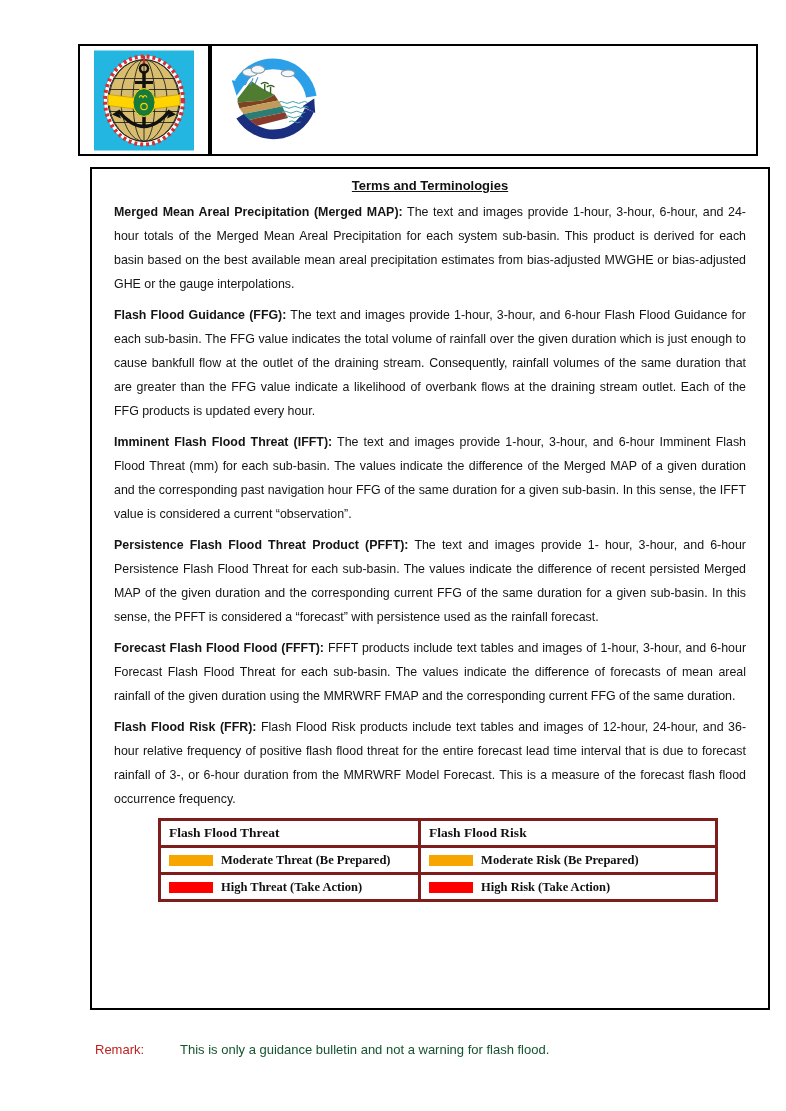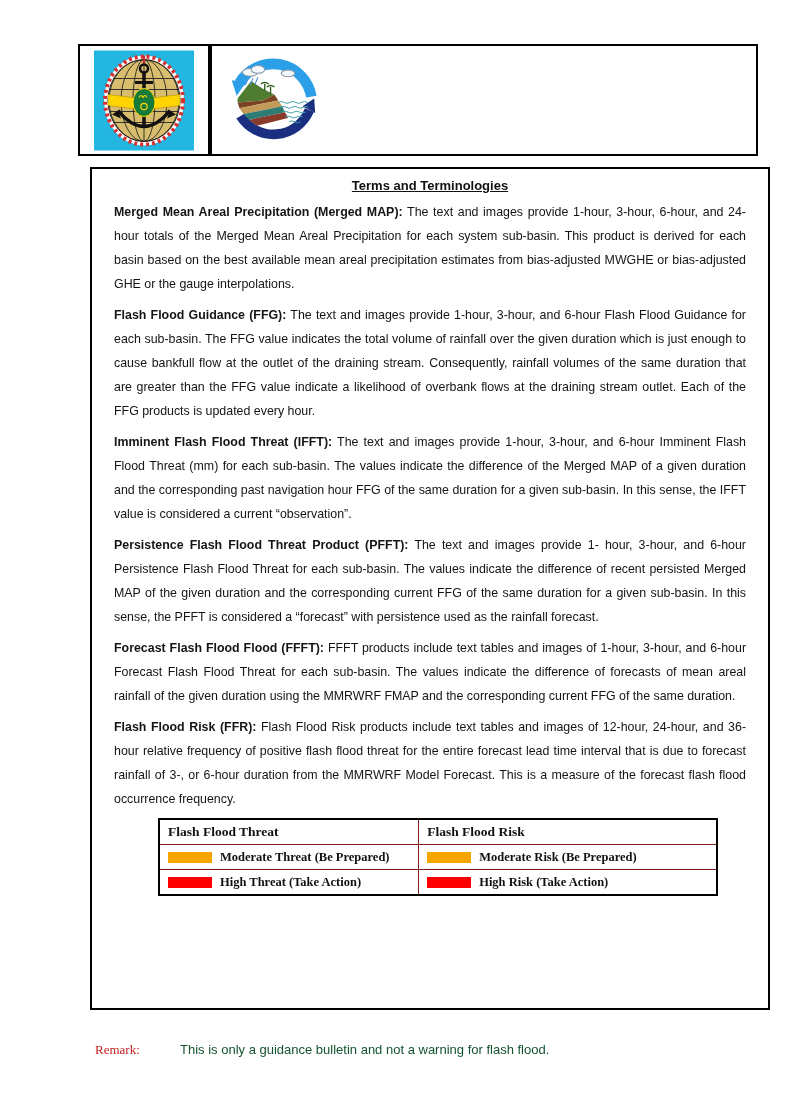--- a/index.html
+++ b/index.html
@@ -19,21 +19,21 @@
   .main-box{position:absolute;left:90px;top:167px;width:680px;height:843px;
             border:2px solid #000;box-sizing:border-box;padding:6px 22px;overflow:hidden;background:#fff;}
   .doc-title{text-align:center;font-weight:bold;text-decoration:underline;
              font-size:13px;margin:3px 0 7px 0;}
   p.para{font-size:12.4px;line-height:24px;text-align:justify;margin:0 0 7px 0;color:#141414;}
   .term{font-weight:bold;}
 
   
   .legend-table{border-collapse:collapse;margin:7px 0 0 44px;width:560px;
                 font-family:"Liberation Serif",serif;}
-  .legend-table th,.legend-table td{border:1px solid #7f1d1d;}
+  .legend-table th,.legend-table td{border:3px solid #7f1d1d;}
   .legend-table{border:2px solid #000;}
   .legend-table th{text-align:left;font-size:13.5px;font-weight:bold;padding:3px 8px;height:18px;}
   .legend-table td{height:24px;padding:0;}
   .cell-flex{display:flex;align-items:center;}
   .sw{display:inline-block;width:44px;height:11px;margin-left:8px;flex:0 0 44px;}
   .lbl{font-weight:bold;font-size:12.5px;margin-left:8px;white-space:nowrap;}
   .col-threat{width:252px;}
   .col-risk{width:308px;}
 
   
@@ -175,17 +175,17 @@
                 <span class="sw" style="background-color: rgb(255, 0, 0);"></span>
                 <span class="lbl">High Risk (Take Action)</span>
               </div>
             </td>
       </tr>
     </tbody>
       </table>
   </div>
 
   <div class="remark-row">
-    <span class="remark-label" style="color: rgb(194, 32, 32); font-family: Liberation Serif, serif;">Remark:</span>
+    <span class="remark-label" style="color: rgb(194, 32, 32);">Remark:</span>
     <span style="color: #14532d;">This is only a guidance bulletin and not a warning for flash flood.</span>
   </div>
 
 </div>
 
 </body></html>

